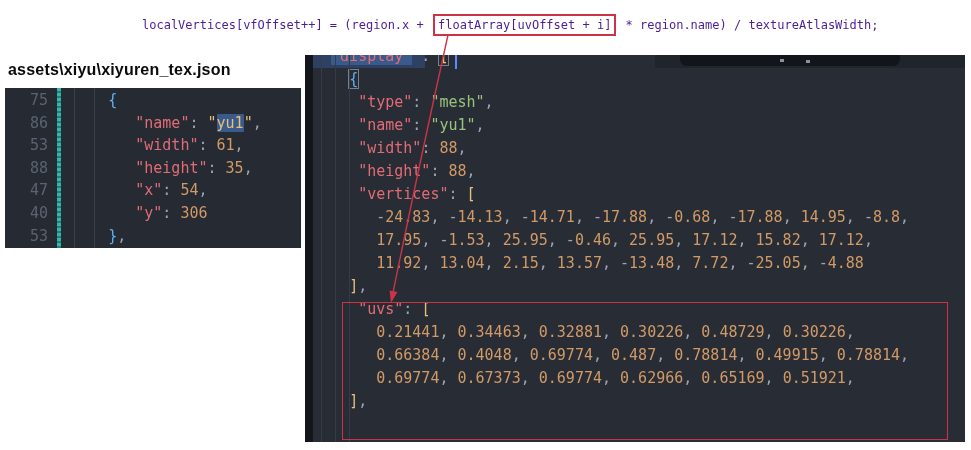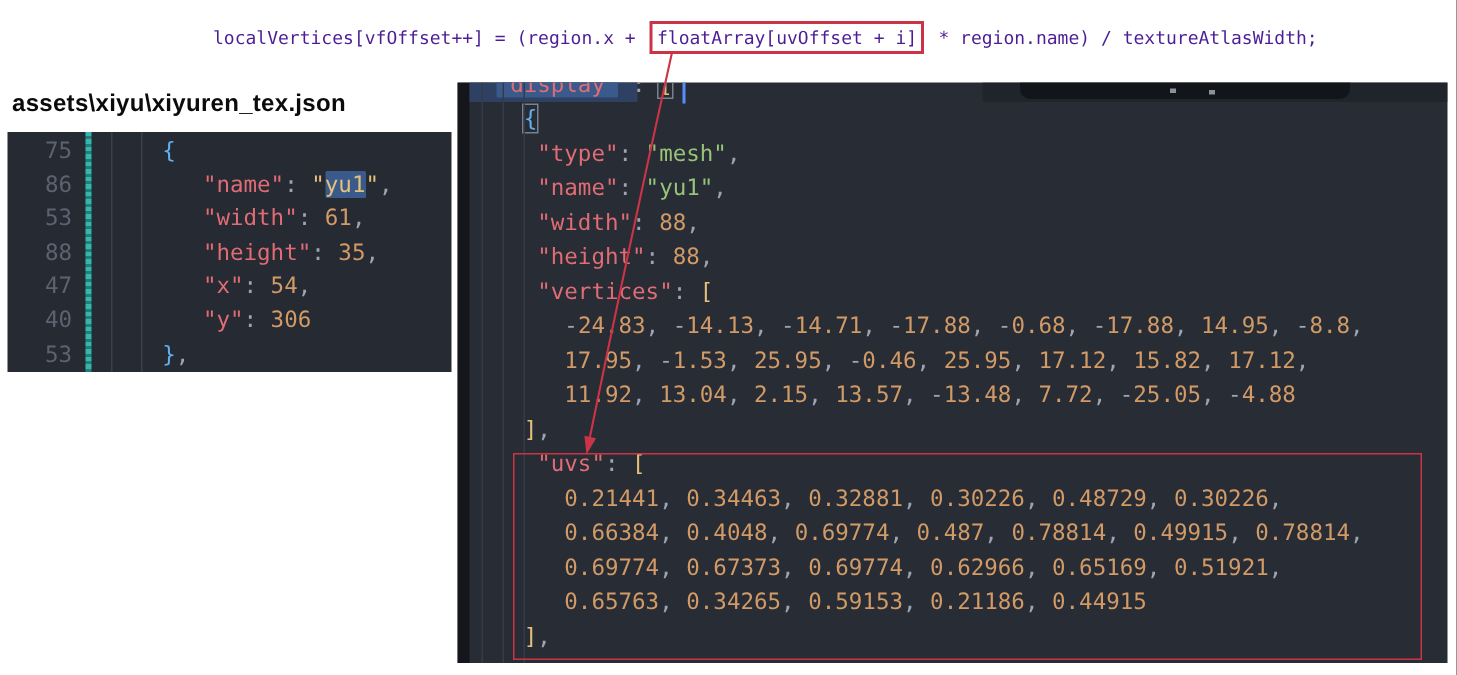--- a/index.html
+++ b/index.html
@@ -116,21 +116,20 @@
       <div class="code-line"><span class="tok-punct">     </span><span class="tok-key">"height"</span><span class="tok-punct">:</span><span class="tok-punct"> </span><span class="tok-num">88</span><span class="tok-punct">,</span></div>
       <div class="code-line"><span class="tok-punct">     </span><span class="tok-key">"vertices"</span><span class="tok-punct">:</span><span class="tok-punct"> </span><span class="tok-bracket">[</span></div>
       <div class="code-line"><span class="tok-punct">       -</span><span class="tok-num">24.83</span><span class="tok-punct">, -</span><span class="tok-num">14.13</span><span class="tok-punct">, -</span><span class="tok-num">14.71</span><span class="tok-punct">, -</span><span class="tok-num">17.88</span><span class="tok-punct">, -</span><span class="tok-num">0.68</span><span class="tok-punct">, -</span><span class="tok-num">17.88</span><span class="tok-punct">, </span><span class="tok-num">14.95</span><span class="tok-punct">, -</span><span class="tok-num">8.8</span><span class="tok-punct">,</span></div>
       <div class="code-line"><span class="tok-punct">       </span><span class="tok-num">17.95</span><span class="tok-punct">, -</span><span class="tok-num">1.53</span><span class="tok-punct">, </span><span class="tok-num">25.95</span><span class="tok-punct">, -</span><span class="tok-num">0.46</span><span class="tok-punct">, </span><span class="tok-num">25.95</span><span class="tok-punct">, </span><span class="tok-num">17.12</span><span class="tok-punct">, </span><span class="tok-num">15.82</span><span class="tok-punct">, </span><span class="tok-num">17.12</span><span class="tok-punct">,</span></div>
       <div class="code-line"><span class="tok-punct">       </span><span class="tok-num">11.92</span><span class="tok-punct">, </span><span class="tok-num">13.04</span><span class="tok-punct">, </span><span class="tok-num">2.15</span><span class="tok-punct">, </span><span class="tok-num">13.57</span><span class="tok-punct">, -</span><span class="tok-num">13.48</span><span class="tok-punct">, </span><span class="tok-num">7.72</span><span class="tok-punct">, -</span><span class="tok-num">25.05</span><span class="tok-punct">, -</span><span class="tok-num">4.88</span></div>
       <div class="code-line"><span class="tok-punct">    </span><span class="tok-bracket">]</span><span class="tok-punct">,</span></div>
       <div class="code-line"><span class="tok-punct">     </span><span class="tok-key">"uvs"</span><span class="tok-punct">:</span><span class="tok-punct"> </span><span class="tok-bracket">[</span></div>
       <div class="code-line"><span class="tok-punct">       </span><span class="tok-num">0.21441</span><span class="tok-punct">, </span><span class="tok-num">0.34463</span><span class="tok-punct">, </span><span class="tok-num">0.32881</span><span class="tok-punct">, </span><span class="tok-num">0.30226</span><span class="tok-punct">, </span><span class="tok-num">0.48729</span><span class="tok-punct">, </span><span class="tok-num">0.30226</span><span class="tok-punct">,</span></div>
       <div class="code-line"><span class="tok-punct">       </span><span class="tok-num">0.66384</span><span class="tok-punct">, </span><span class="tok-num">0.4048</span><span class="tok-punct">, </span><span class="tok-num">0.69774</span><span class="tok-punct">, </span><span class="tok-num">0.487</span><span class="tok-punct">, </span><span class="tok-num">0.78814</span><span class="tok-punct">, </span><span class="tok-num">0.49915</span><span class="tok-punct">, </span><span class="tok-num">0.78814</span><span class="tok-punct">,</span></div>
       <div class="code-line"><span class="tok-punct">       </span><span class="tok-num">0.69774</span><span class="tok-punct">, </span><span class="tok-num">0.67373</span><span class="tok-punct">, </span><span class="tok-num">0.69774</span><span class="tok-punct">, </span><span class="tok-num">0.62966</span><span class="tok-punct">, </span><span class="tok-num">0.65169</span><span class="tok-punct">, </span><span class="tok-num">0.51921</span><span class="tok-punct">,</span></div>
-      <div class="code-line"><span class="tok-punct">       </span><span class="tok-num">0.65763</span><span class="tok-punct">, </span><span class="tok-num">0.34265</span><span class="tok-punct">, </span><span class="tok-num">0.59153</span><span class="tok-punct">, </span><span class="tok-num">0.21186</span><span class="tok-punct">, </span><span class="tok-num">0.44915</span></div>
       <div class="code-line"><span class="tok-punct">    </span><span class="tok-bracket">]</span><span class="tok-punct">,</span></div>
     </div>
   <div id="caret"></div>
   <div id="find-widget">
     <div id="find-inner">
       <span class="find-mark" style="left:100px"></span>
       <span class="find-mark" style="left:126px;top:5px"></span>
     </div>
   </div>
   <div id="uvs-box"></div>

